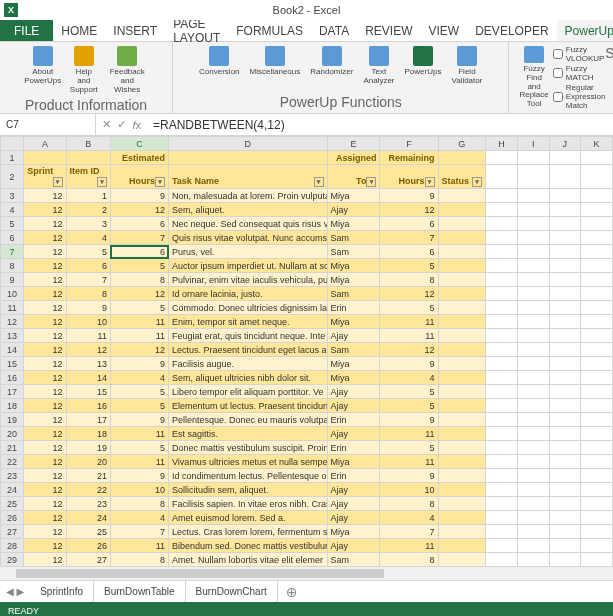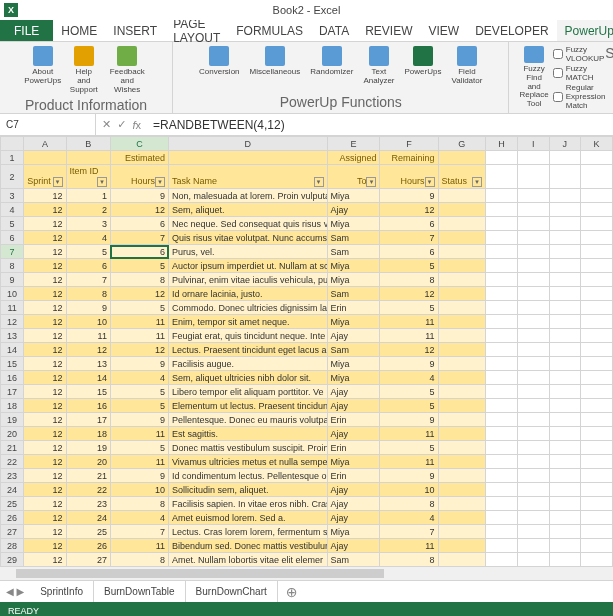--- a/index.html
+++ b/index.html
@@ -27,21 +27,21 @@
 .name-box{width:96px;border-right:1px solid #d4d4d4;padding:0 6px;height:100%;display:flex;align-items:center;font-size:10px}
 .fx-icons{display:flex;align-items:center;gap:6px;padding:0 6px;color:#888}
 .fx-icons span{font-size:11px;cursor:pointer}
 .formula-bar{flex:1;padding:0 6px;font-size:12px;display:flex;align-items:center}
 .grid-wrap{height:430px;overflow:auto;position:relative}
 table{border-collapse:collapse;width:100%;table-layout:fixed}
 th,td{border:1px solid #d4d4d4;font-size:9px;padding:1px 3px;height:14px;overflow:hidden;white-space:nowrap;text-overflow:clip}
 th{background:#e6e6e6;font-weight:normal;text-align:center;color:#444}
 .rowhdr{background:#e6e6e6;text-align:center;width:20px;color:#444}
 .colA{width:40px}.colB{width:42px}.colC{width:55px}.colD{width:150px}.colE{width:50px}.colF{width:55px}.colG{width:45px}.colH,.colI,.colJ,.colK{width:30px}
-.hdr-cell{background:#ffe699;font-weight:normal;color:#7a5c00;vertical-align:bottom}
+.hdr-cell{background:#ffe699;font-weight:bold;color:#7a5c00;vertical-align:bottom}
 .hdr-cell .filter{float:right;width:10px;height:10px;border:1px solid #999;font-size:7px;line-height:8px;text-align:center;color:#666;margin-top:1px}
 .data-odd{background:#fff2cc}
 .data-even{background:#ffe699}
 .num{text-align:right}
 .selected-hdr{background:#d4e8d1!important;color:#217346}
 .selected-cell{outline:2px solid #217346;outline-offset:-2px}
 .sheets-bar{height:22px;background:#fff;border-top:1px solid #d4d4d4;display:flex;align-items:center;font-size:10px}
 .sheets-bar .nav{padding:0 6px;color:#888;display:flex;gap:4px}
 .sheet-tab{padding:0 10px;height:100%;display:flex;align-items:center;border-right:1px solid #d4d4d4;cursor:pointer;color:#444}
 .sheet-tab.active{background:#fff;font-weight:bold;border-bottom:2px solid #217346;color:#217346}

